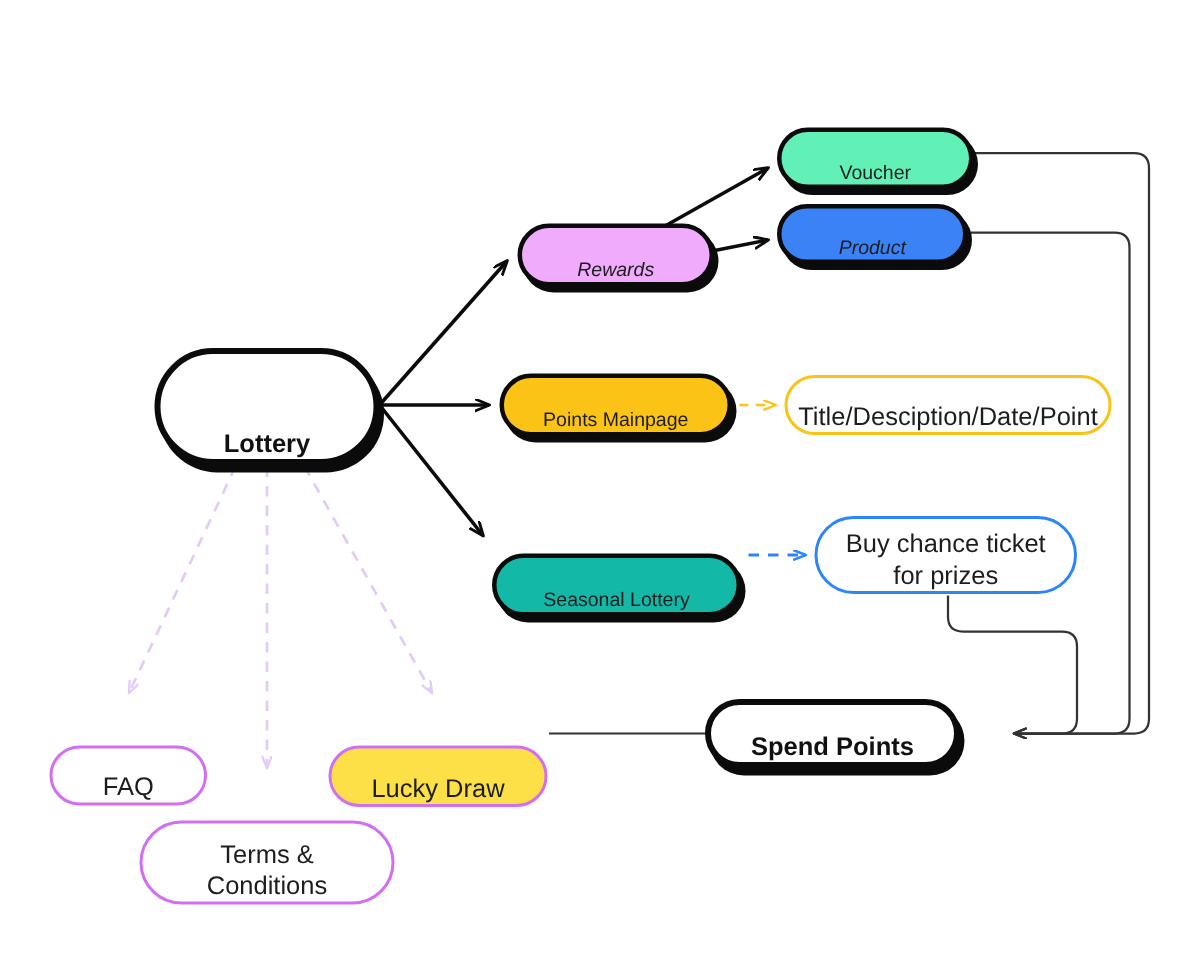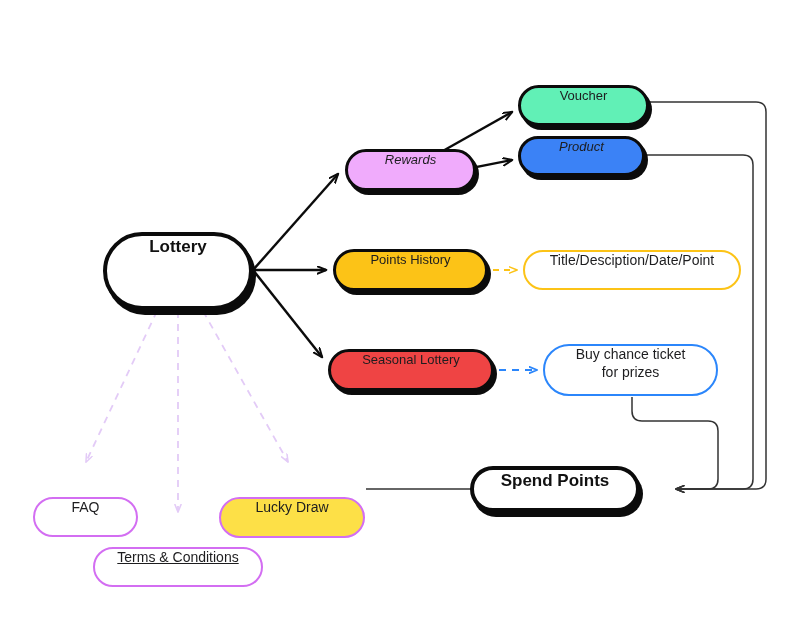--- a/index.html
+++ b/index.html
@@ -24,21 +24,21 @@
     position: absolute;
     left: 0;
     top: 0;
     width: 800px;
     height: 643px;
   }
   .node {
     position: absolute;
     box-sizing: border-box;
     display: flex;
-    align-items: flex-start;
+    align-items: flex-end;
     justify-content: center;
     text-align: center;
     border-radius: 999px;
     z-index: 5;
     line-height: 1.25;
   }
   
   .n-solid {
     border: 3px solid #0b0b0b;
     box-shadow: 3px 4px 0 0 #0b0b0b;
@@ -51,21 +51,21 @@
     background: #ffffff;
     color: #111111;
     font-weight: bold;
     font-size: 17px;
   }
   
   .n-outline {
     background: #ffffff;
     border-width: 2px;
     border-style: solid;
-    font-size: 14px;
+    font-size: 17px;
     color: #1d1d1f;
   }
   .n-purple { border-color: #d36ef2; margin-top: 29px; }
   .n-yellow { border-color: #fcc317; }
   .n-blue   { border-color: #2b86fb; }
 
   .lbl { display: block; padding: 0 10px; }
 </style>
 </head>
 <body>
@@ -123,35 +123,35 @@
       <div class="node n-solid " style="left: 345px; top: 149px; width: 131px; height: 42px; background: #f0abfc; font-style: italic;">
         <span class="lbl">Rewards</span>
       </div>
       <div class="node n-solid " style="left: 518px; top: 85px; width: 131px; height: 41px; background: rgb(97, 240, 182);">
         <span class="lbl">Voucher</span>
       </div>
       <div class="node n-solid " style="left: 518px; top: 136px; width: 127px; height: 40px; background: #3b82f6; font-style: italic;">
         <span class="lbl">Product</span>
       </div>
       <div class="node n-solid " style="left: 333px; top: 249px; width: 155px; height: 42px; background: rgb(252, 195, 23);">
-        <span class="lbl">Points History</span>
+        <span class="lbl">Points Mainpage</span>
       </div>
       <div class="node n-outline n-yellow" style="left: 523px; top: 250px; width: 218px; height: 40px; background: rgb(255, 255, 255);">
         <span class="lbl">Title/Desciption/Date/Point</span>
       </div>
-      <div class="node n-solid " style="left: 328px; top: 349px; width: 166px; height: 42px; background: #ef4444;">
+      <div class="node n-solid " style="left: 328px; top: 369px; width: 166px; height: 42px; background: #14b8a6;">
         <span class="lbl">Seasonal Lottery</span>
       </div>
       <div class="node n-outline n-blue" style="left: 543px; top: 344px; width: 175px; height: 52px; background: rgb(255, 255, 255);">
         <span class="lbl">Buy chance ticket<br>for prizes</span>
       </div>
       <div class="node n-outline n-purple" style="left: 33px; top: 468px; width: 105px; height: 40px; background: rgb(255, 255, 255);">
         <span class="lbl">FAQ</span>
       </div>
-      <div class="node n-outline n-purple" style="left: 93px; top: 518px; width: 170px; height: 40px; background: rgb(255, 255, 255); text-decoration: underline;">
+      <div class="node n-outline n-purple" style="left: 93px; top: 518px; width: 170px; height: 56px; background: rgb(255, 255, 255);">
         <span class="lbl">Terms &amp; Conditions</span>
       </div>
       <div class="node n-outline n-purple" style="left: 219px; top: 468px; width: 146px; height: 41px; background: #fde047;">
         <span class="lbl">Lucky Draw</span>
       </div>
       <div class="node n-strong " style="left: 470px; top: 466px; width: 170px; height: 46px; background: rgb(255, 255, 255);">
         <span class="lbl">Spend Points</span>
       </div>
     </div>
 

